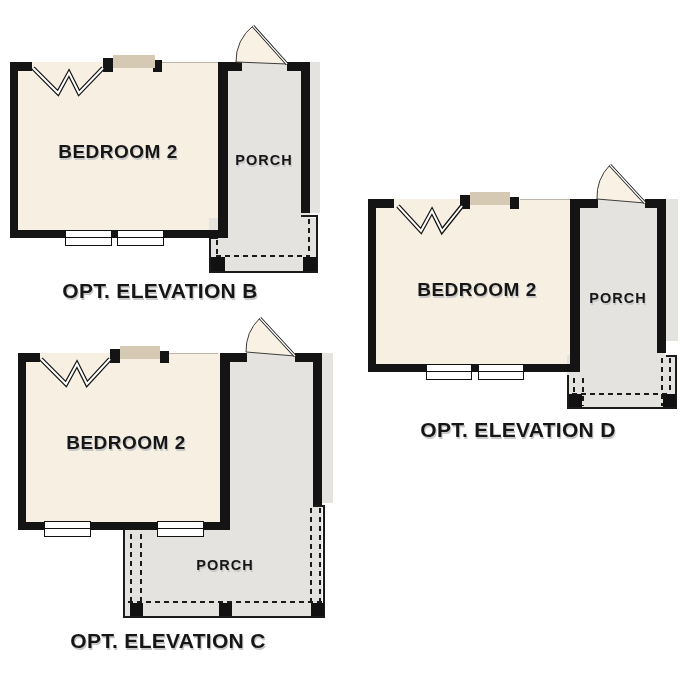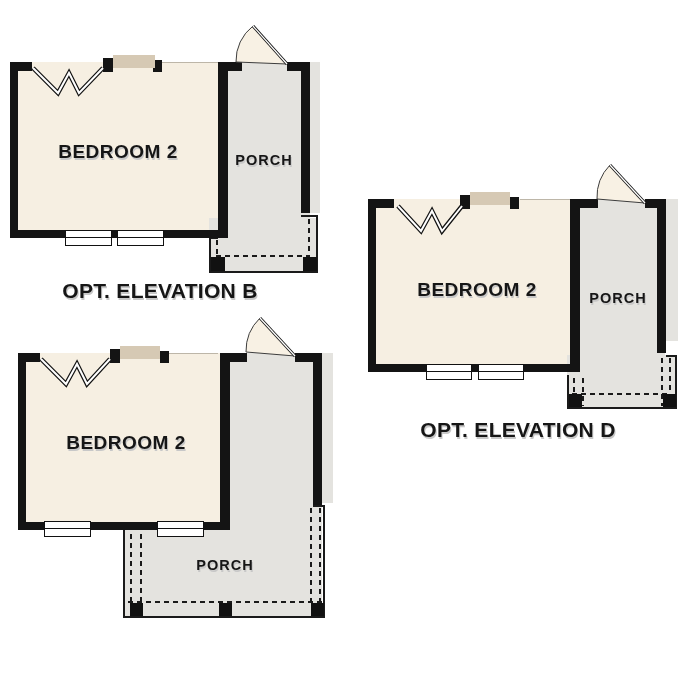--- a/index.html
+++ b/index.html
@@ -90,20 +90,21 @@
     <div class="el wall" style="left: 313px; top: 353px; width: 9px; height: 152px; z-index: 4;"></div>
     <div class="el tan" style="left: 120px; top: 346px; width: 40px; height: 13px; z-index: 5;"></div>
     <div class="el win" style="left: 44px; top: 521px; width: 47px; height: 16px; z-index: 6;">
       <div class="split"></div>
     </div>
     <div class="el win" style="left: 157px; top: 521px; width: 47px; height: 16px; z-index: 6;">
       <div class="split"></div>
     </div>
     <div class="lbl room" style="left: 46px; top: 432px; width: 160px; z-index: 8;">BEDROOM 2</div>
     <div class="lbl porch" style="left: 190px; top: 557px; width: 70px; z-index: 8;">PORCH</div>
+    <div class="lbl cap" style="left: 28px; top: 629px; width: 280px; z-index: 8;">OPT. ELEVATION C</div>
     <div class="el cream" style="left: 368px; top: 199px; width: 212px; height: 173px; z-index: 1;"></div>
     <div class="el gray" style="left: 570px; top: 199px; width: 95px; height: 160px; z-index: 1;"></div>
     <div class="el gray" style="left: 567px; top: 355px; width: 110px; height: 54px; z-index: 1;"></div>
     <div class="el gray" style="left: 665px; top: 199px; width: 13px; height: 142px; z-index: 1;"></div>
     <div class="el edge" style="left: 520px; top: 199px; width: 50px; height: 1px; z-index: 2;"></div>
     <div class="el bl" style="left: 567px; top: 375px; width: 2px; height: 34px; z-index: 2;"></div>
     <div class="el bl" style="left: 567px; top: 407px; width: 110px; height: 2px; z-index: 2;"></div>
     <div class="el bl" style="left: 675px; top: 355px; width: 2px; height: 54px; z-index: 2;"></div>
     <div class="el bl" style="left: 666px; top: 355px; width: 10px; height: 2px; z-index: 2;"></div>
     <div class="el vd" style="left: 573px; top: 378px; width: 2px; height: 28px; z-index: 2;"></div>

